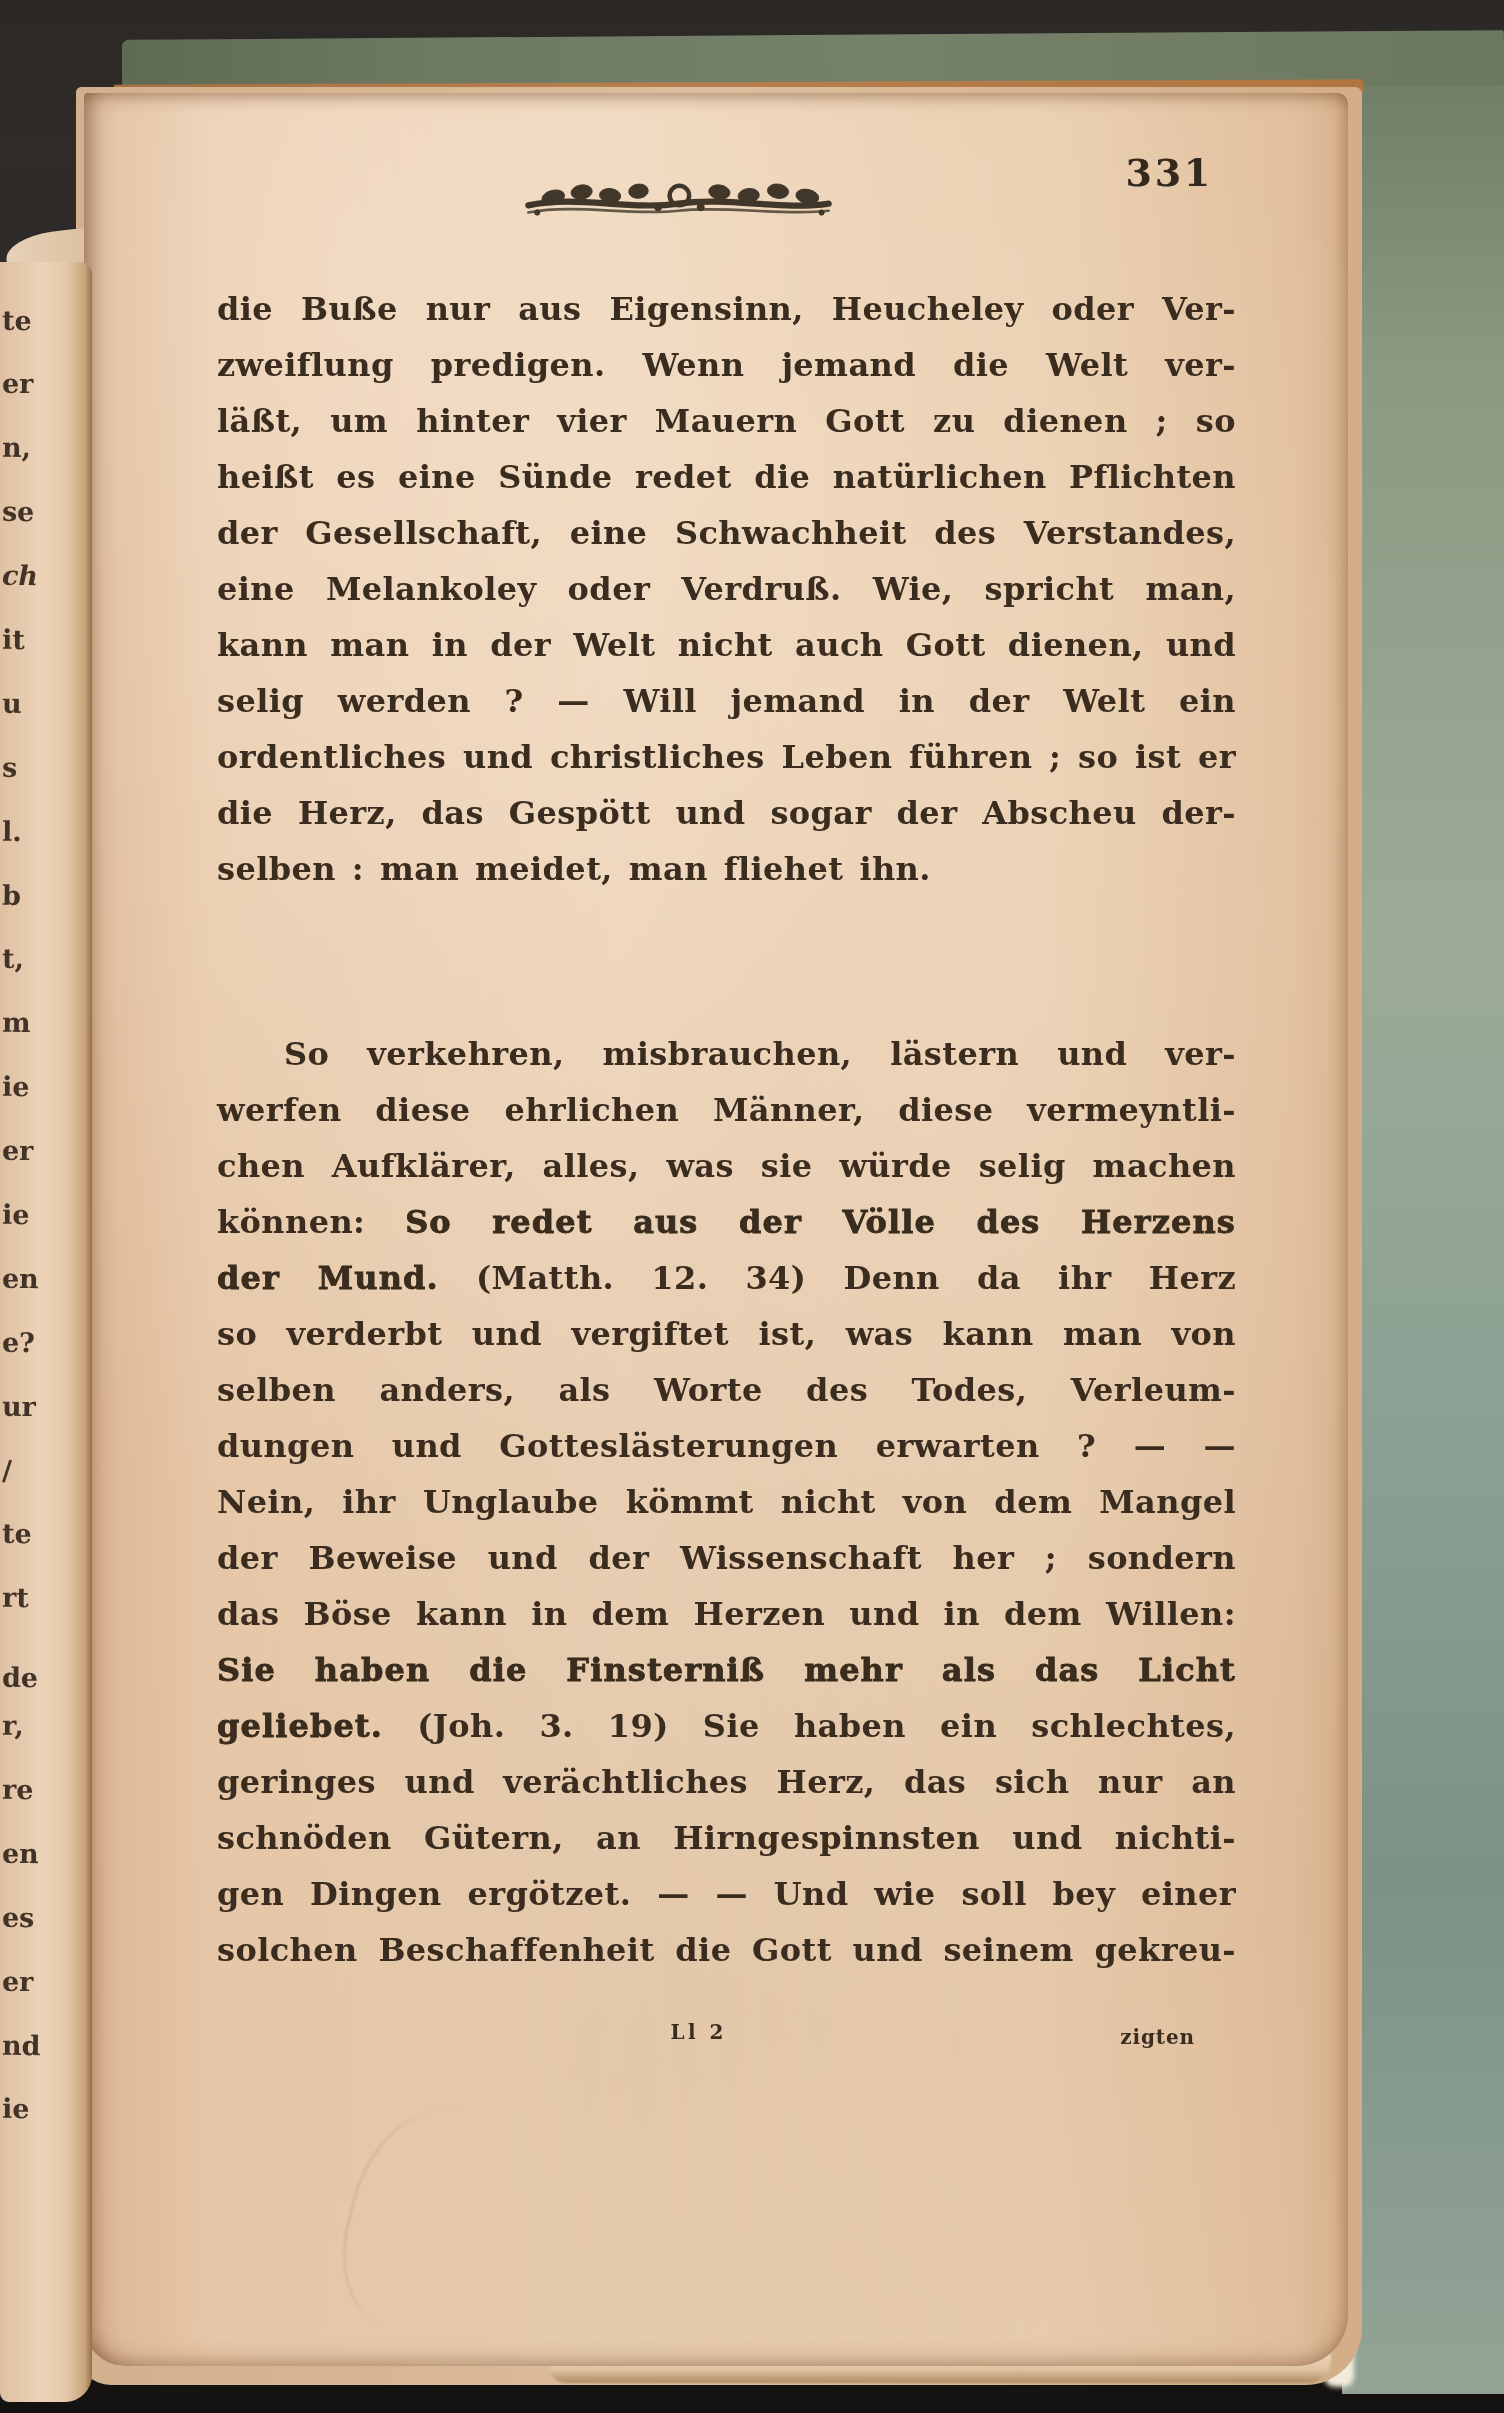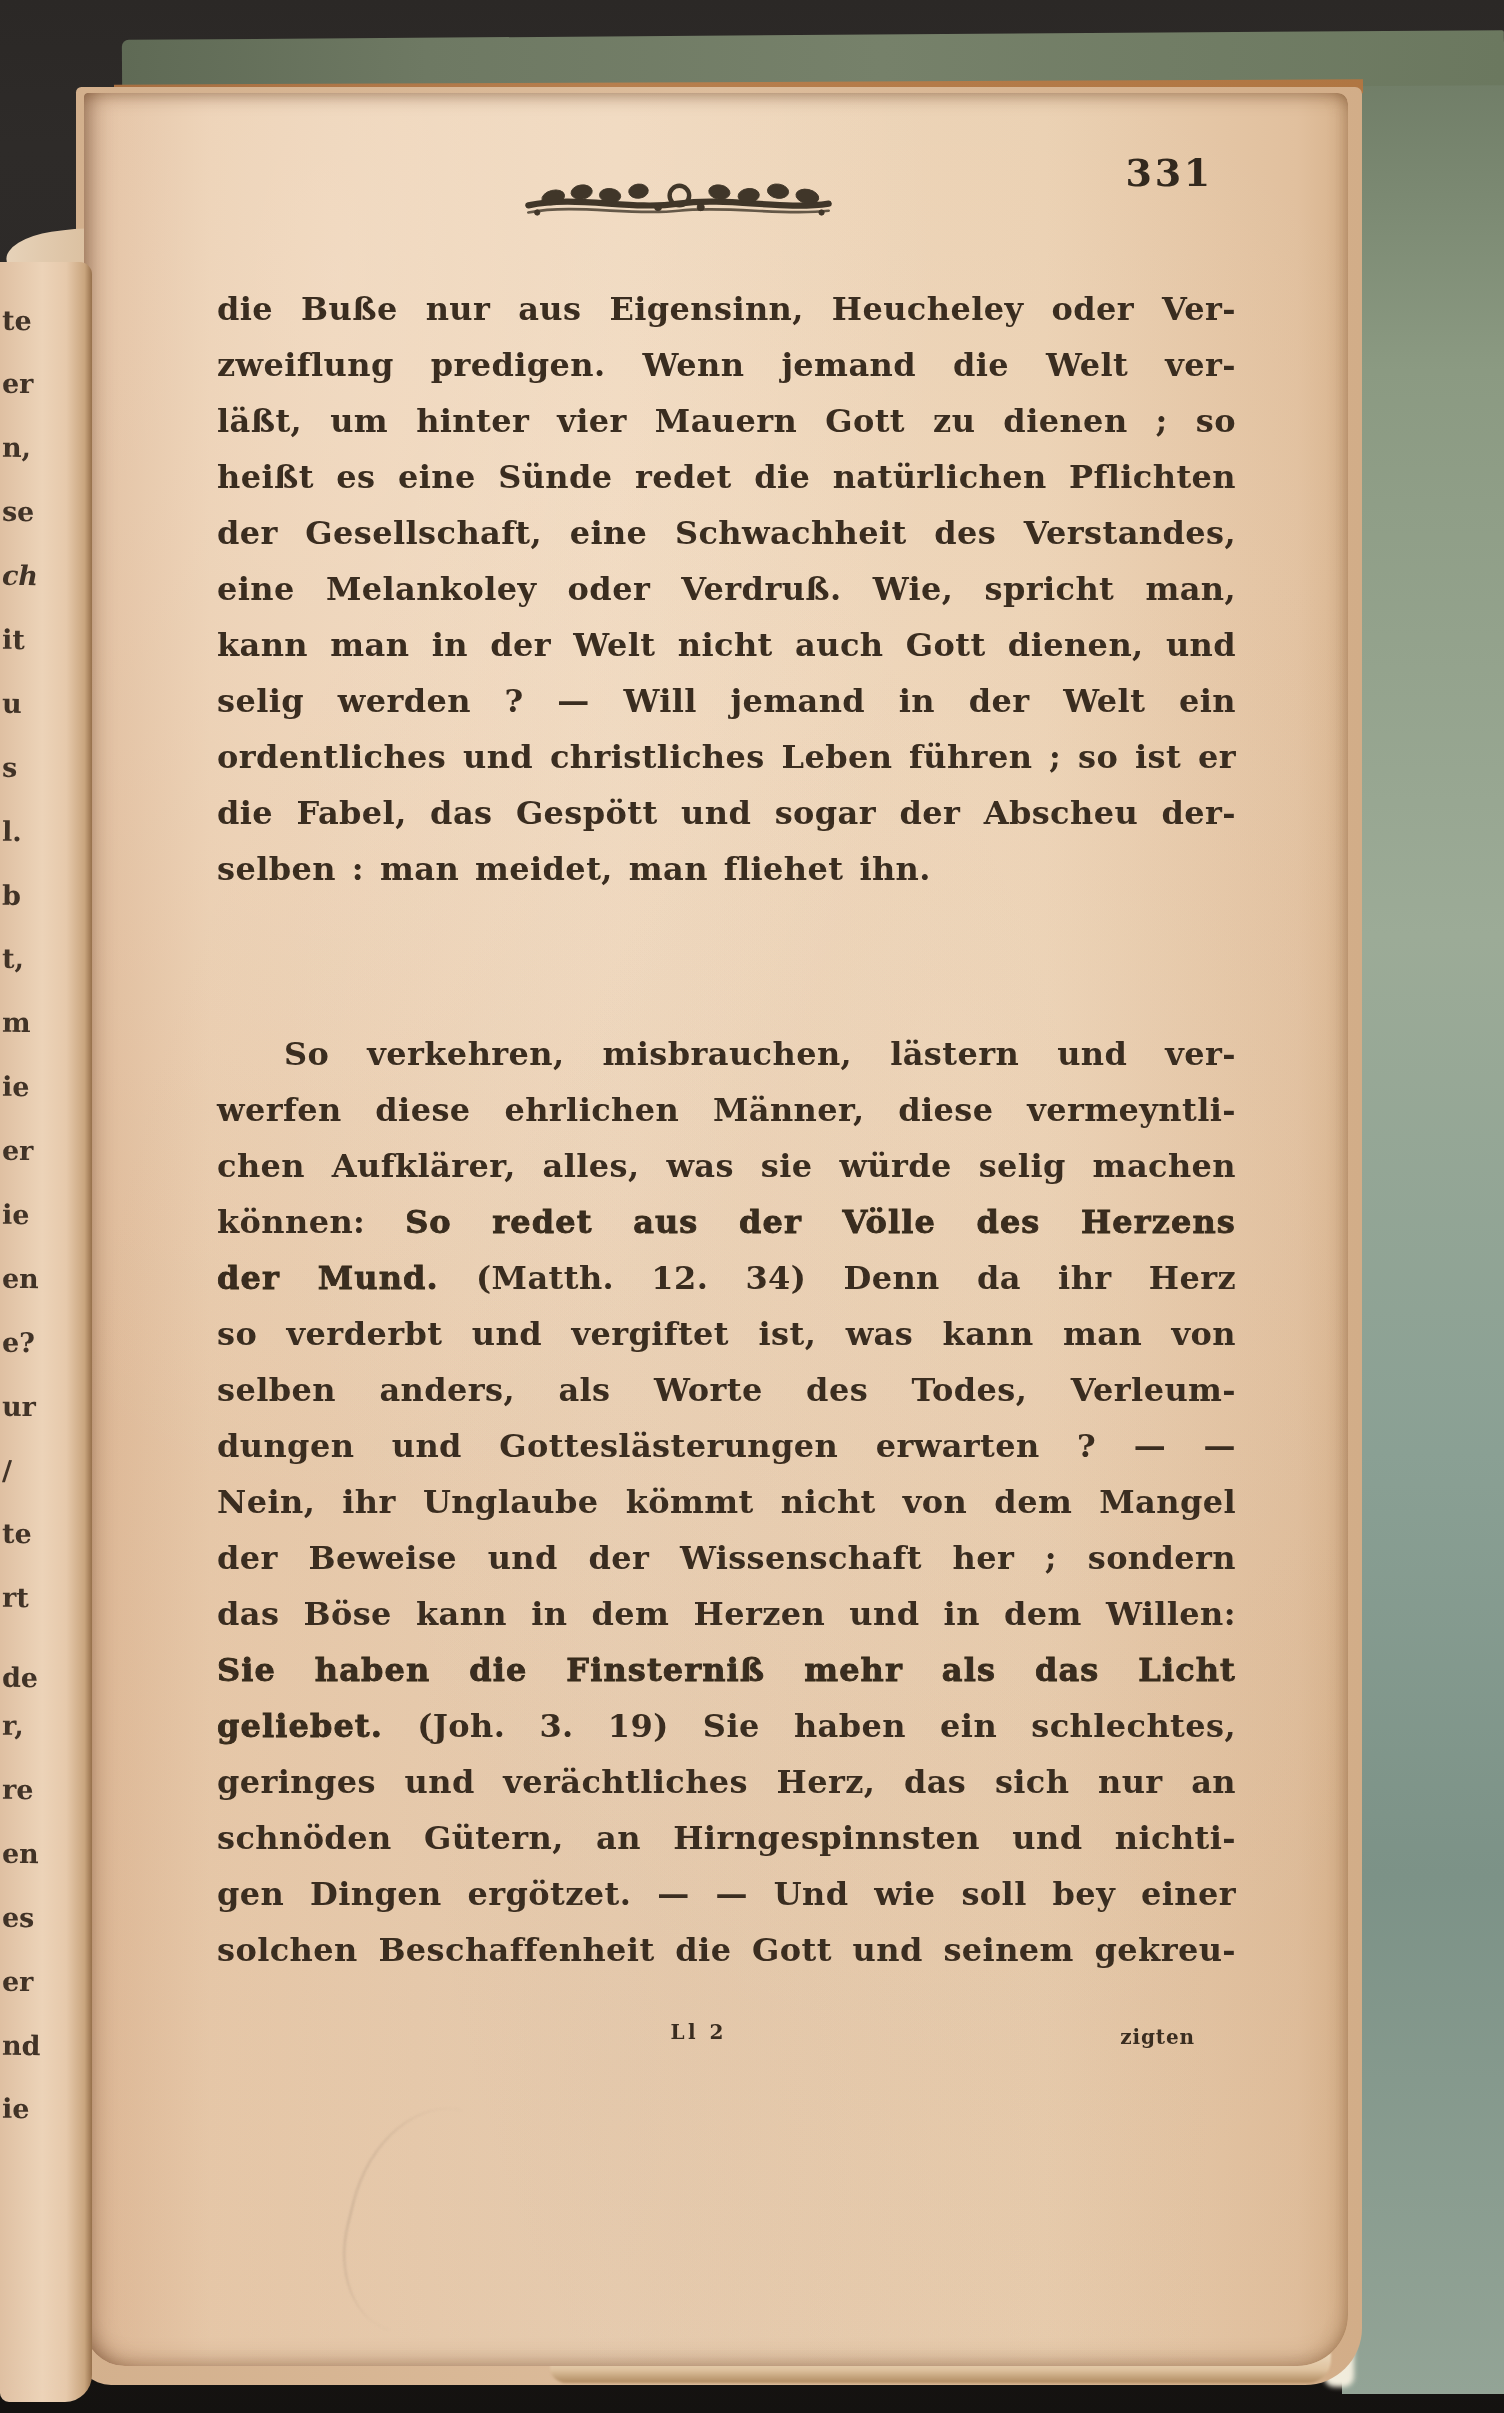--- a/index.html
+++ b/index.html
@@ -149,21 +149,21 @@
         <div class="para">
           <div class="line"><span>die Buße nur aus Eigensinn, Heucheley oder Ver-</span></div>
           <div class="line"><span>zweiflung predigen. Wenn jemand die Welt ver-</span></div>
           <div class="line"><span>läßt, um hinter vier Mauern Gott zu dienen ; so</span></div>
           <div class="line"><span>heißt es eine Sünde redet die natürlichen Pflichten</span></div>
           <div class="line"><span>der Gesellschaft, eine Schwachheit des Verstandes,</span></div>
           <div class="line"><span>eine Melankoley oder Verdruß. Wie, spricht man,</span></div>
           <div class="line"><span>kann man in der Welt nicht auch Gott dienen, und</span></div>
           <div class="line"><span>selig werden ? — Will jemand in der Welt ein</span></div>
           <div class="line"><span>ordentliches und christliches Leben führen ; so ist er</span></div>
-          <div class="line"><span>die Fabel, das Gespött und sogar der Abscheu der-</span></div>
+          <div class="line"><span>die Herz, das Gespött und sogar der Abscheu der-</span></div>
           <div class="line short"><span>selben : man meidet, man fliehet ihn.</span></div>
         </div>
         <div class="para indent">
           <div class="line"><span>So verkehren, misbrauchen, lästern und ver-</span></div>
           <div class="line"><span>werfen diese ehrlichen Männer, diese vermeyntli-</span></div>
           <div class="line"><span>chen Aufklärer, alles, was sie würde selig machen</span></div>
           <div class="line"><span>können: </span><span class="em">So redet aus der Völle des Herzens</span></div>
           <div class="line"><span class="em">der Mund.</span><span> (Matth. 12. 34) Denn da ihr Herz</span></div>
           <div class="line"><span>so verderbt und vergiftet ist, was kann man von</span></div>
           <div class="line"><span>selben anders, als Worte des Todes, Verleum-</span></div>

